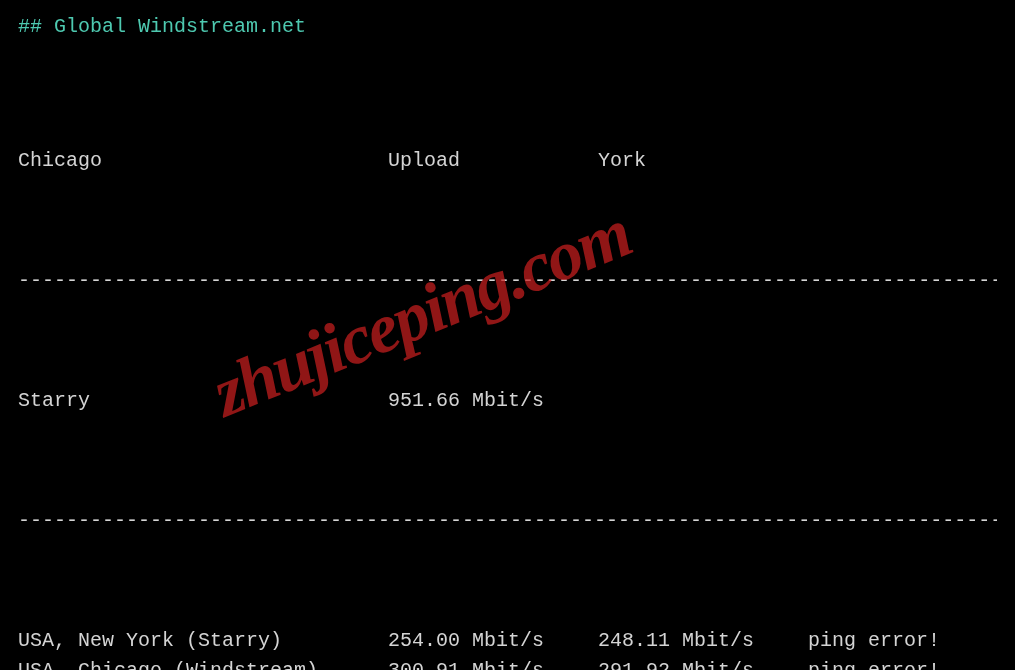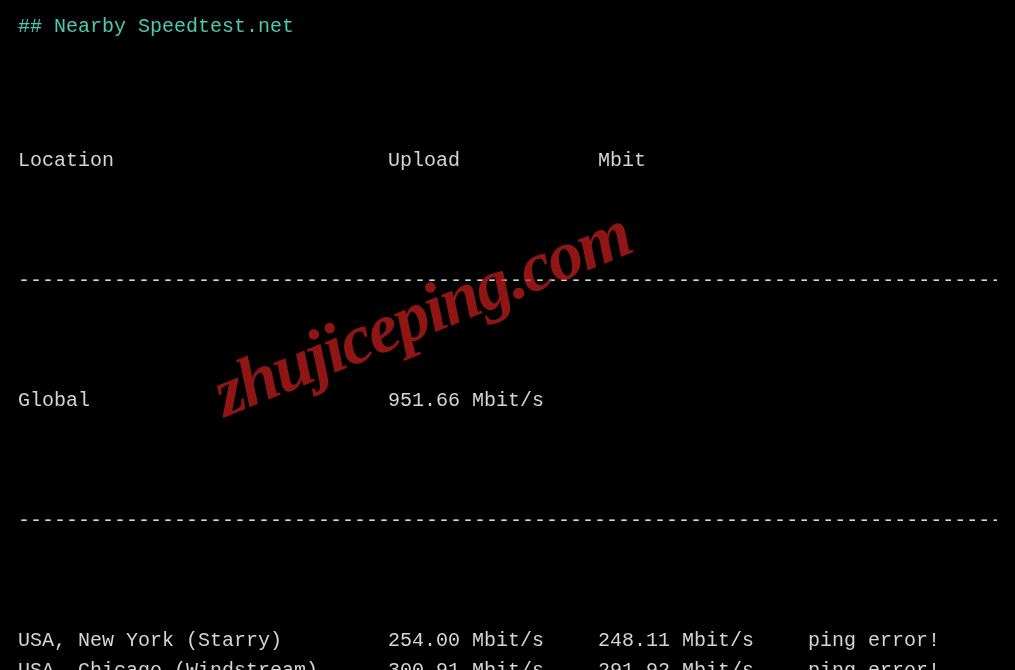--- a/index.html
+++ b/index.html
@@ -67,34 +67,34 @@
       font-style: italic;
       color: rgba(200, 30, 30, 0.72);
       pointer-events: none;
       letter-spacing: -2px;
       z-index: 10;
     }
   </style>
 </head>
 <body>
 
-<div class="title">## Nearby Speedtest.net</div>
+<div class="title">## Global Windstream.net</div>
 
 <div class="table">
 
   <div class="row">
-    <span class="col-location">Location</span>
+    <span class="col-location">Chicago</span>
     <span class="col-upload">Upload</span>
-    <span class="col-ping">Mbit</span>
+    <span class="col-ping">York</span>
   </div>
 
   <div class="divider">----------------------------------------------------------------------------------</div>
 
   <div class="row">
-    <span class="col-location">Global</span>
+    <span class="col-location">Starry</span>
     <span class="col-upload">951.66 Mbit/s</span>
   </div>
 
   <div class="divider">----------------------------------------------------------------------------------</div>
 
   <div id="rows-container"><div class="row"><span class="col-location">USA, New York (Starry)</span><span class="col-upload">254.00 Mbit/s</span><span class="col-download">248.11 Mbit/s</span><span class="col-ping">ping error!</span></div><div class="row"><span class="col-location">USA, Chicago (Windstream)</span><span class="col-upload">300.91 Mbit/s</span><span class="col-download">291.92 Mbit/s</span><span class="col-ping">ping error!</span></div></div>
 
   
 
 </div>

